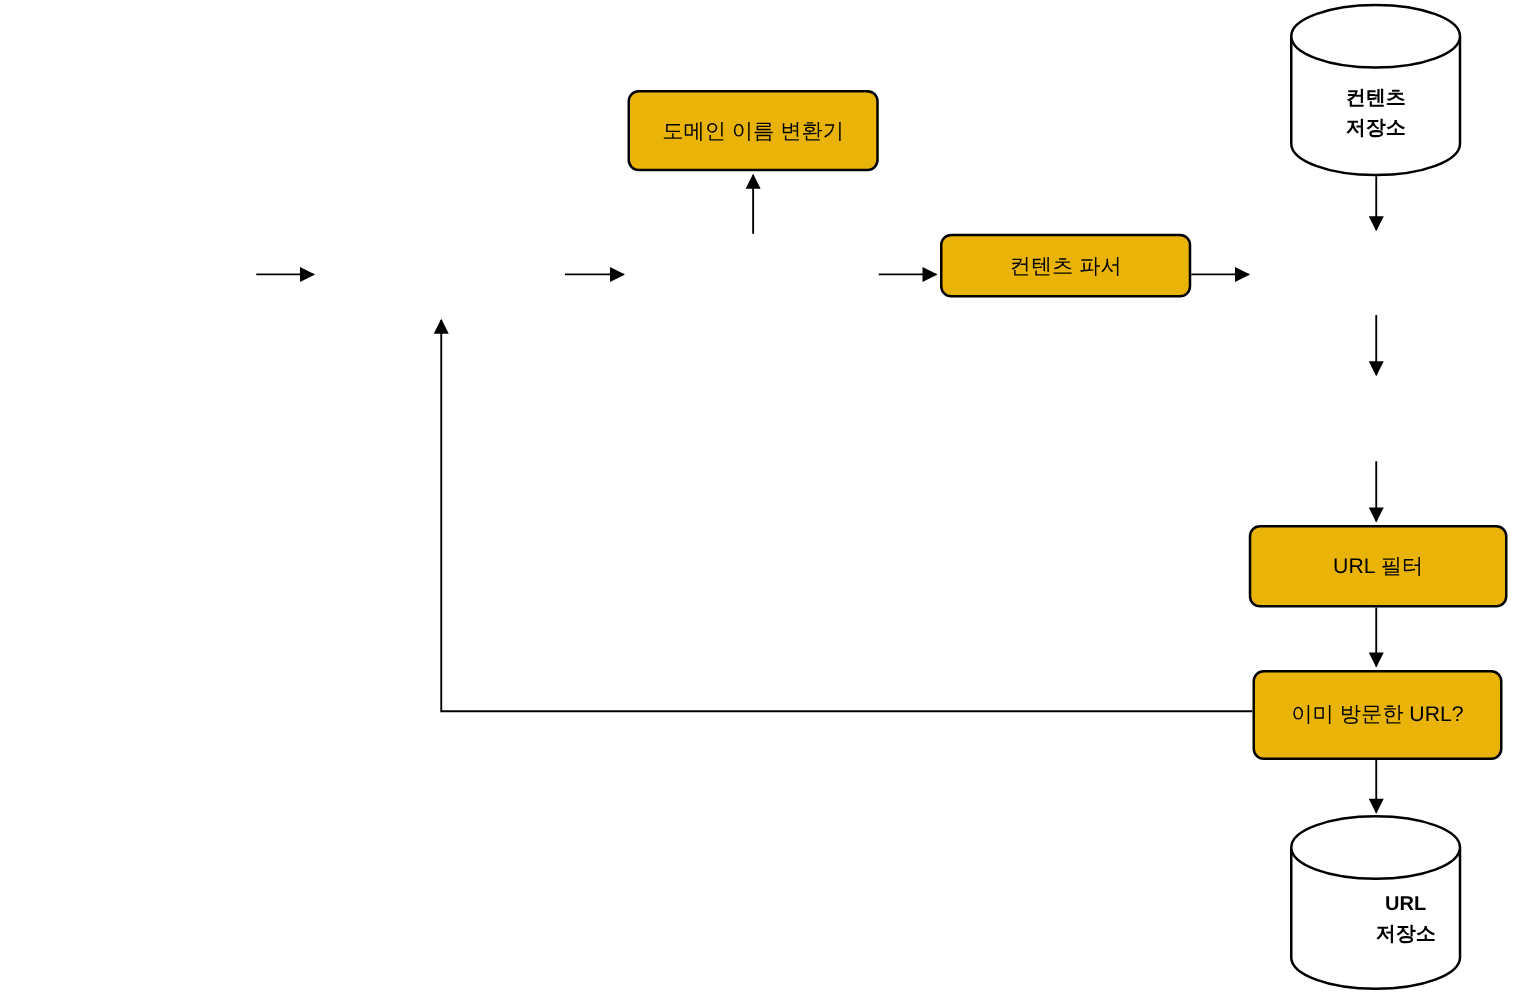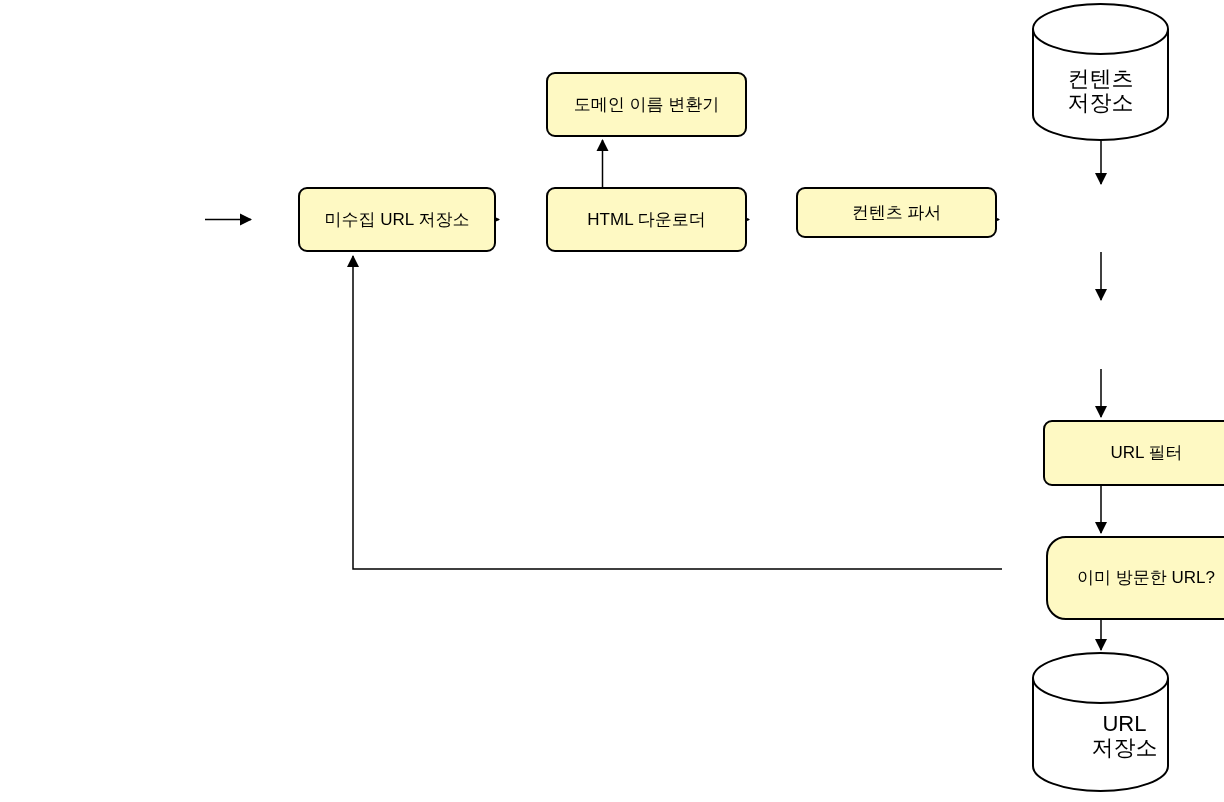--- a/index.html
+++ b/index.html
@@ -14,41 +14,41 @@
   .edges-layer {
     position: absolute;
     left: 0; top: 0;
     width: 1224px; height: 802px;
   }
   .node {
     position: absolute;
     box-sizing: border-box;
     border: 2px solid #000000;
     border-radius: 9px;
-    background: #fef9c3;
+    background: #eab308;
     display: flex;
     align-items: center;
     justify-content: center;
     font-size: 17px;
     color: #000000;
     text-align: center;
     white-space: pre-line;
     line-height: 24px;
-    margin-left: 44px;
   }
   .cyl-label {
     position: absolute;
     display: flex;
     align-items: center;
     justify-content: center;
     text-align: center;
     white-space: pre-line;
-    font-size: 22px;
+    font-size: 16px;
     line-height: 24px;
     color: #000000;
+    font-weight: bold;
   }
 </style>
 </head>
 <body>
 
 <div class="canvas">
 
   <svg class="edges-layer" width="1224" height="802" viewBox="0 0 1224 802" xmlns="http://www.w3.org/2000/svg">
     <defs>
       <marker id="ah" viewBox="0 0 14 14" refX="12" refY="7" markerWidth="14" markerHeight="14" orient="auto" markerUnits="userSpaceOnUse">
@@ -73,33 +73,31 @@
     <line x1="953" y1="219.5" x2="999" y2="219.5" stroke="#000000" stroke-width="1.5" marker-end="url(#ah)"></line>
     <line x1="1101" y1="141" x2="1101" y2="184" stroke="#000000" stroke-width="1.5" marker-end="url(#ah)"></line>
     <line x1="1101" y1="252" x2="1101" y2="300" stroke="#000000" stroke-width="1.5" marker-end="url(#ah)"></line>
     <line x1="1101" y1="369" x2="1101" y2="417" stroke="#000000" stroke-width="1.5" marker-end="url(#ah)"></line>
     <line x1="1101" y1="486" x2="1101" y2="533" stroke="#000000" stroke-width="1.5" marker-end="url(#ah)"></line>
     <line x1="1101" y1="602" x2="1101" y2="650" stroke="#000000" stroke-width="1.5" marker-end="url(#ah)"></line>
     <path d="M1002,569 L353,569 L353,256" fill="none" stroke="#000000" stroke-width="1.5" marker-end="url(#ah)"></path>
   </svg>
 
 
-  <div class="node" style="left:254px; top:187px; width:198px; height:65px;">미수집 URL 저장소</div>
 
   <div class="node" style="left:502px; top:72px; width:201px; height:65px;">도메인 이름 변환기</div>
 
-  <div class="node" style="left:502px; top:187px; width:201px; height:65px;">HTML 다운로더</div>
 
   <div class="node" style="left:752px; top:187px; width:201px; height:51px;">컨텐츠 파서</div>
 
 
 
   <div class="node" style="left:999px; top:420px; width:207px; height:66px;">URL 필터</div>
 
-  <div class="node" style="left:1002px; top:536px; width:200px; height:84px;border-radius:20px;">이미 방문한 URL?</div>
+  <div class="node" style="left:1002px; top:536px; width:200px; height:72px;">이미 방문한 URL?</div>
 
   <div class="cyl-label" style="left:1033px; top:56px; width:135px; height:70px;">컨텐츠
 저장소</div>
 
   <div class="cyl-label" style="left:1033px; top:701px; width:135px; height:70px;padding-left:24px;">URL
 저장소</div>
 
 </div>
 
 </body></html>

